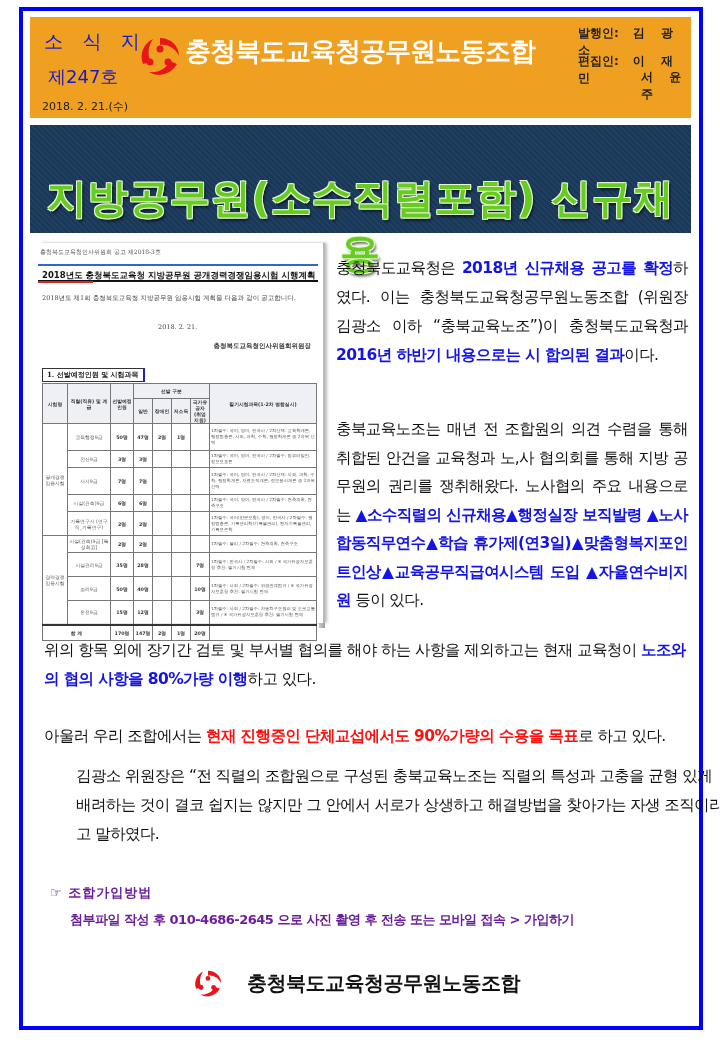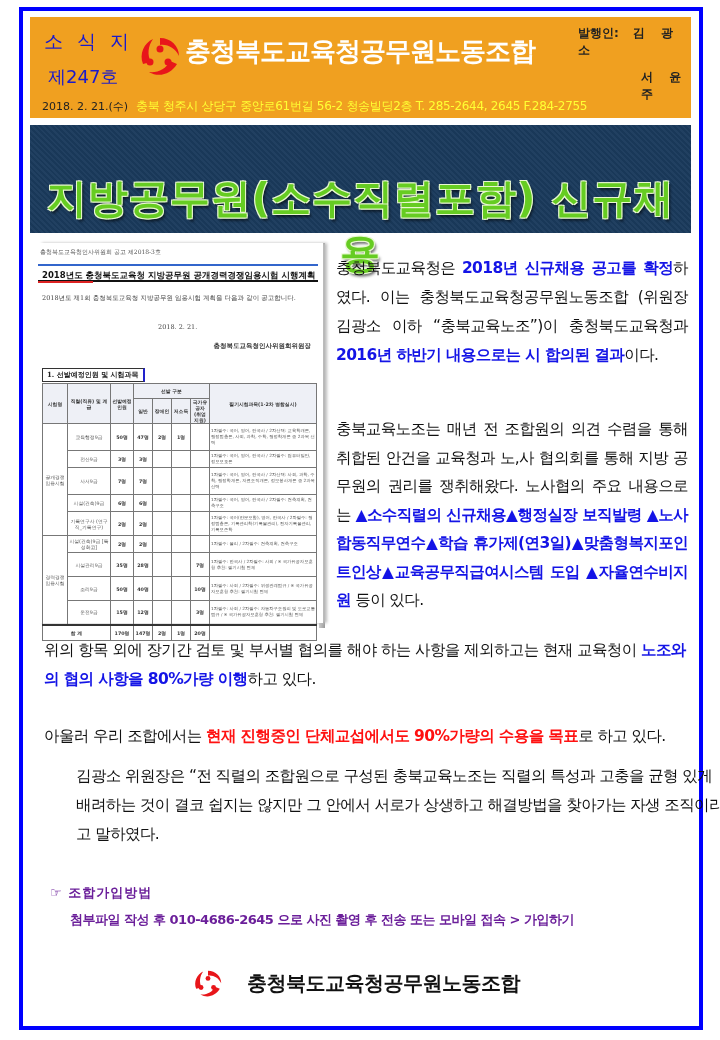--- a/index.html
+++ b/index.html
@@ -3,21 +3,21 @@
 <meta charset="utf-8">
 <style>
   html, body { margin: 0; padding: 0; background: #ffffff; }
   body { width: 720px; height: 1040px; position: relative; overflow: hidden;
          font-family: "DejaVu Sans", "Liberation Sans", sans-serif; }
   .frame { position: absolute; left: 19px; top: 7px; width: 676px; height: 1015px;
            border: 4px solid #0000ff; background: #fff; }
   
   .header { position: absolute; left: 30px; top: 17px; width: 661px; height: 101px;
             background: #f0a020; }
-  .hdr-left1 { position: absolute; left: 14px; top: 12px; font-size: 19px; color: #1a1acc; letter-spacing: 4px; }
+  .hdr-left1 { position: absolute; left: 14px; top: 12px; font-size: 19px; color: #1a1acc; letter-spacing: 4px; font-family: Liberation Mono, monospace; }
   .hdr-left2 { position: absolute; left: 18px; top: 48px; font-size: 18px; color: #1a1acc; }
   .hdr-date { position: absolute; left: 12px; top: 82px; font-size: 11px; color: #222; }
   .hdr-logo { position: absolute; left: 107px; top: 17px; width: 46px; height: 46px; }
   .hdr-title { position: absolute; left: 155px; top: 17px; font-size: 26px; font-weight: bold; color: #fff;
                font-family: "DejaVu Sans", sans-serif; letter-spacing: -1px; }
   .hdr-addr { position: absolute; left: 106px; top: 81px; font-size: 12px; color: #ffff33; white-space: nowrap; letter-spacing: -0.3px; }
   .hdr-pub { position: absolute; left: 548px; top: 8px; font-size: 12px; font-weight: bold; color: #222; }
   .hdr-ed { position: absolute; left: 548px; top: 36px; font-size: 12px; font-weight: bold; color: #222; }
   .hdr-ed2 { position: absolute; left: 611px; top: 52px; font-size: 12px; font-weight: bold; color: #222; }
   .hdr-pub .v, .hdr-ed .v { margin-left: 14px; letter-spacing: 6px; }
@@ -75,23 +75,25 @@
   <div class="hdr-date">2018. 2. 21.(수)</div>
   <svg class="hdr-logo" viewBox="0 0 46 46">
     <path d="M23 4 C34 4 42 12 42 22 C38 14 31 10 23 11 Z" fill="#e8161a"></path>
     <path d="M40 30 C34 40 22 44 12 38 C21 39 29 35 33 27 Z" fill="#e8161a"></path>
     <path d="M6 30 C2 20 7 9 16 5 C11 12 10 21 14 28 Z" fill="#e8161a"></path>
     <circle cx="23" cy="15" r="3.5" fill="#e8161a"></circle>
     <circle cx="31" cy="28" r="3.5" fill="#e8161a"></circle>
     <circle cx="13" cy="28" r="3.5" fill="#e8161a"></circle>
   </svg>
   <div class="hdr-title">충청북도교육청공무원노동조합</div>
-  <div class="hdr-addr">충북  청주시  상당구  중앙로61번길  56-2  청송빌딩2층  T.  285-2644,  2645  F.284-2755</div>
   <div class="hdr-pub">
     <span>발행인:</span><span class="v">김 광 소</span>
+  </div>
+  <div class="hdr-ed">
+    <span>편집인:</span><span class="v">이 재 민</span>
   </div>
   <div class="hdr-ed2">서 윤 주</div>
 </div>
 
 <div class="banner">
   <div class="banner-main">지방공무원(소수직렬포함)  신규채용</div>
 </div>
 
 <div class="notice-edge"></div>
 <div class="notice">

